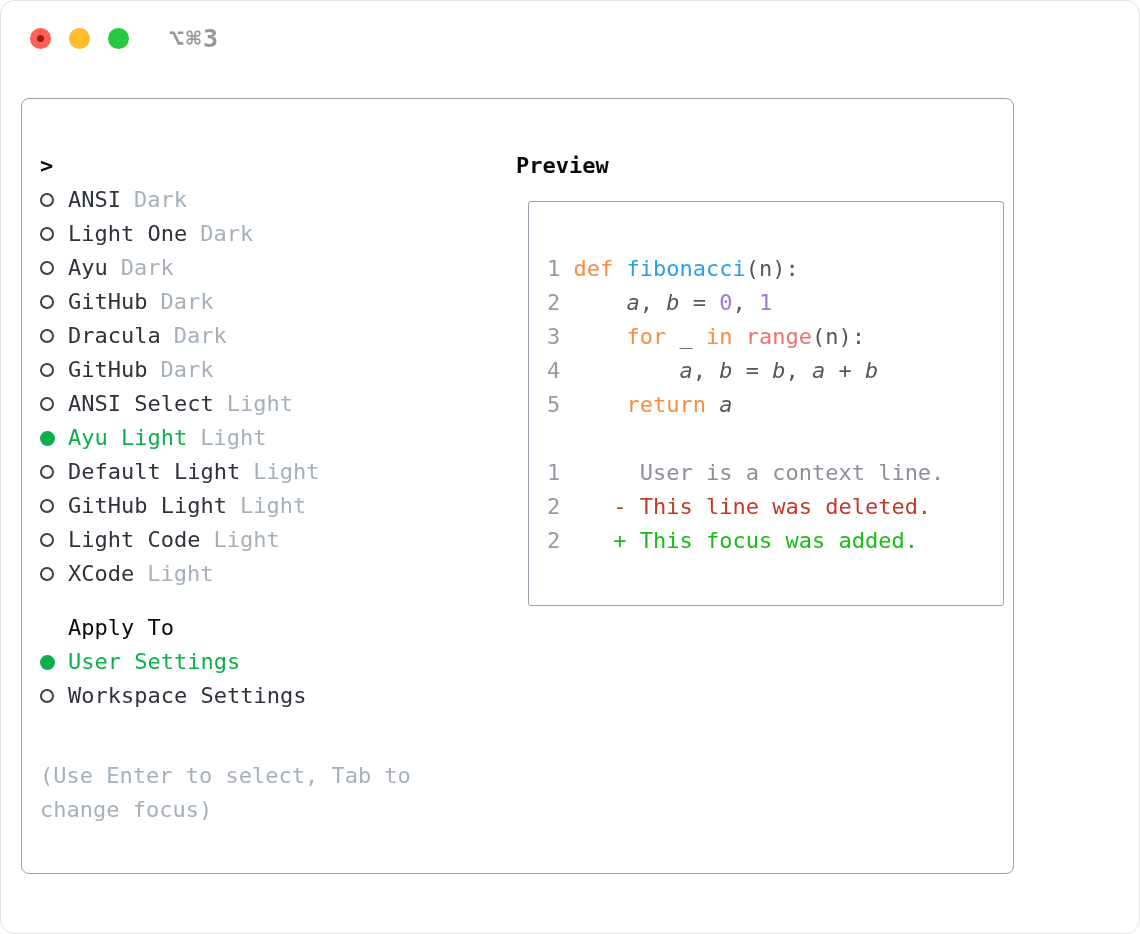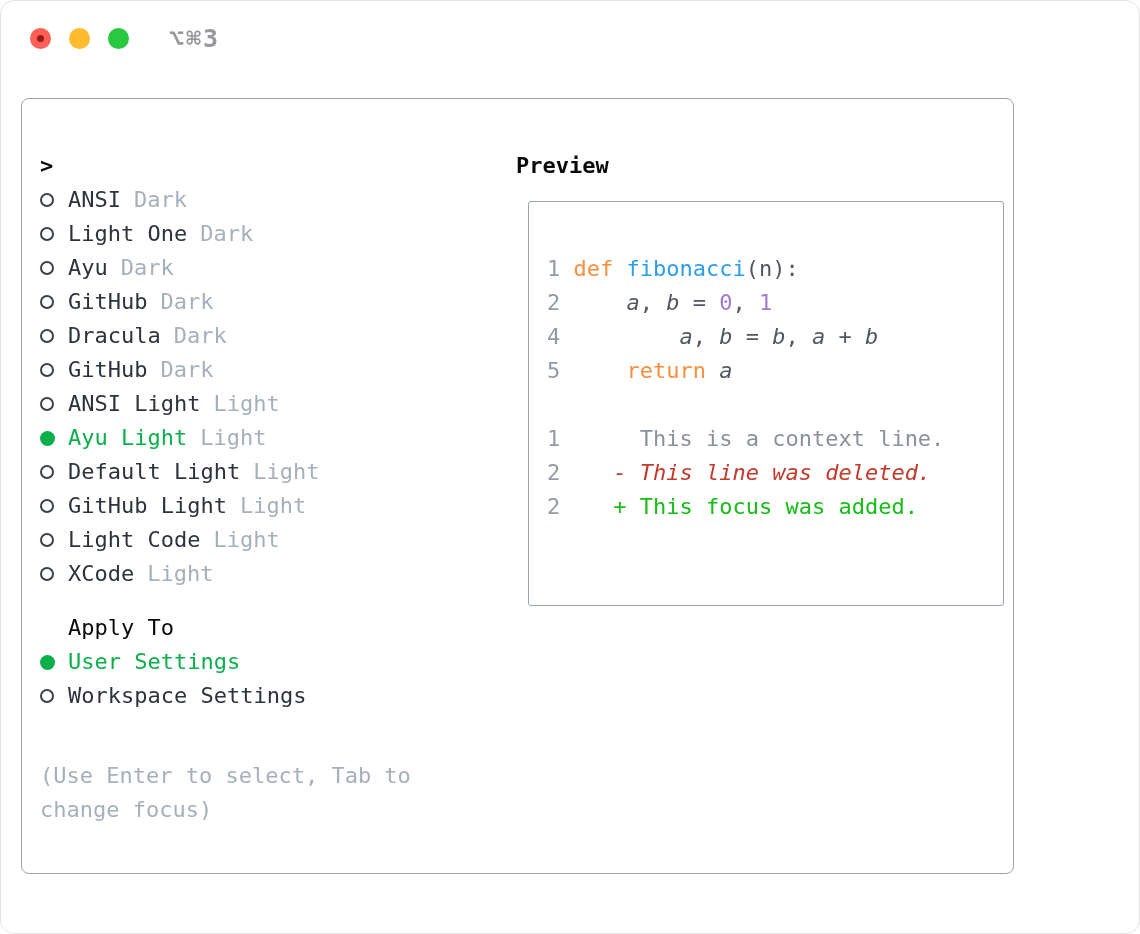--- a/index.html
+++ b/index.html
@@ -50,21 +50,21 @@
   }
   .codeline{height:34px;white-space:pre;}
   .ln{color:var(--line-number-gray);}
   .tok-pl{color:var(--code-text);}
   .tok-kw{color:var(--keyword-orange);}
   .tok-fn{color:var(--function-blue);}
   .tok-num{color:var(--number-purple);}
   .tok-rng{color:var(--builtin-coral);}
   .tok-var{color:var(--code-text);font-style:italic;}
   .tok-ctx{color:var(--context-gray);}
-  .tok-del{color:var(--diff-deleted-red);font-style:italic;}
+  .tok-del{color:var(--diff-deleted-red);}
   .tok-add{color:var(--diff-added-green);}
 </style>
 </head>
 <body>
 
 <div class="window">
   <div class="titlebar">
     <div class="light red">
       <span class="dot"></span>
     </div>
@@ -78,21 +78,21 @@
       <div class="row">
         <span class="prefix prompt">&gt;</span>
       </div>
       <div id="theme-list">
           <div class="row option"><span class="prefix"><i class="radio"></i></span><span class="opt-name">ANSI</span><span class="variant">Dark</span></div>
           <div class="row option"><span class="prefix"><i class="radio"></i></span><span class="opt-name">Light One</span><span class="variant">Dark</span></div>
           <div class="row option"><span class="prefix"><i class="radio"></i></span><span class="opt-name">Ayu</span><span class="variant">Dark</span></div>
           <div class="row option"><span class="prefix"><i class="radio"></i></span><span class="opt-name">GitHub</span><span class="variant">Dark</span></div>
           <div class="row option"><span class="prefix"><i class="radio"></i></span><span class="opt-name">Dracula</span><span class="variant">Dark</span></div>
           <div class="row option"><span class="prefix"><i class="radio"></i></span><span class="opt-name">GitHub</span><span class="variant">Dark</span></div>
-          <div class="row option"><span class="prefix"><i class="radio"></i></span><span class="opt-name">ANSI Light</span><span class="variant">Light</span></div>
+          <div class="row option"><span class="prefix"><i class="radio"></i></span><span class="opt-name">ANSI Select</span><span class="variant">Light</span></div>
           <div class="row option selected"><span class="prefix"><i class="radio on"></i></span><span class="opt-name">Ayu Light</span><span class="variant">Light</span></div>
           <div class="row option"><span class="prefix"><i class="radio"></i></span><span class="opt-name">Default Light</span><span class="variant">Light</span></div>
           <div class="row option"><span class="prefix"><i class="radio"></i></span><span class="opt-name">GitHub Light</span><span class="variant">Light</span></div>
           <div class="row option"><span class="prefix"><i class="radio"></i></span><span class="opt-name">Light Code</span><span class="variant">Light</span></div>
           <div class="row option"><span class="prefix"><i class="radio"></i></span><span class="opt-name">XCode</span><span class="variant">Light</span></div>
         </div>
 
       <div class="apply-section">
         <div class="row">
           <span class="prefix"></span>
@@ -106,23 +106,24 @@
 
       <div class="hint">(Use Enter to select, Tab to change focus)</div>
     </div>
 
     <div class="right-col">
       <div class="preview-header">Preview</div>
       <div class="preview-box">
         <div id="code">
             <div class="codeline"><span class="ln">1 </span><span class="tok-kw">def </span><span class="tok-fn">fibonacci</span><span class="tok-pl">(n):</span></div>
             <div class="codeline"><span class="ln">2 </span><span class="tok-pl">    </span><span class="tok-var">a</span><span class="tok-pl">, </span><span class="tok-var">b</span><span class="tok-pl"> = </span><span class="tok-num">0</span><span class="tok-pl">, </span><span class="tok-num">1</span></div>
+            <div class="codeline"><span class="ln">3 </span><span class="tok-pl">    </span><span class="tok-kw">for</span><span class="tok-pl"> _ </span><span class="tok-kw">in</span><span class="tok-pl"> </span><span class="tok-rng">range</span><span class="tok-pl">(n):</span></div>
             <div class="codeline"><span class="ln">4 </span><span class="tok-pl">        </span><span class="tok-var">a</span><span class="tok-pl">, </span><span class="tok-var">b</span><span class="tok-pl"> = </span><span class="tok-var">b</span><span class="tok-pl">, </span><span class="tok-var">a</span><span class="tok-pl"> + </span><span class="tok-var">b</span></div>
             <div class="codeline"><span class="ln">5 </span><span class="tok-pl">    </span><span class="tok-kw">return </span><span class="tok-var">a</span></div>
             <div class="codeline"><span class="ln"></span></div>
-            <div class="codeline"><span class="ln">1 </span><span class="tok-ctx">     This is a context line.</span></div>
+            <div class="codeline"><span class="ln">1 </span><span class="tok-ctx">     User is a context line.</span></div>
             <div class="codeline"><span class="ln">2 </span><span class="tok-del">   - This line was deleted.</span></div>
             <div class="codeline"><span class="ln">2 </span><span class="tok-add">   + This focus was added.</span></div>
           </div>
       </div>
     </div>
   </div>
 </div>
 
 </body></html>

